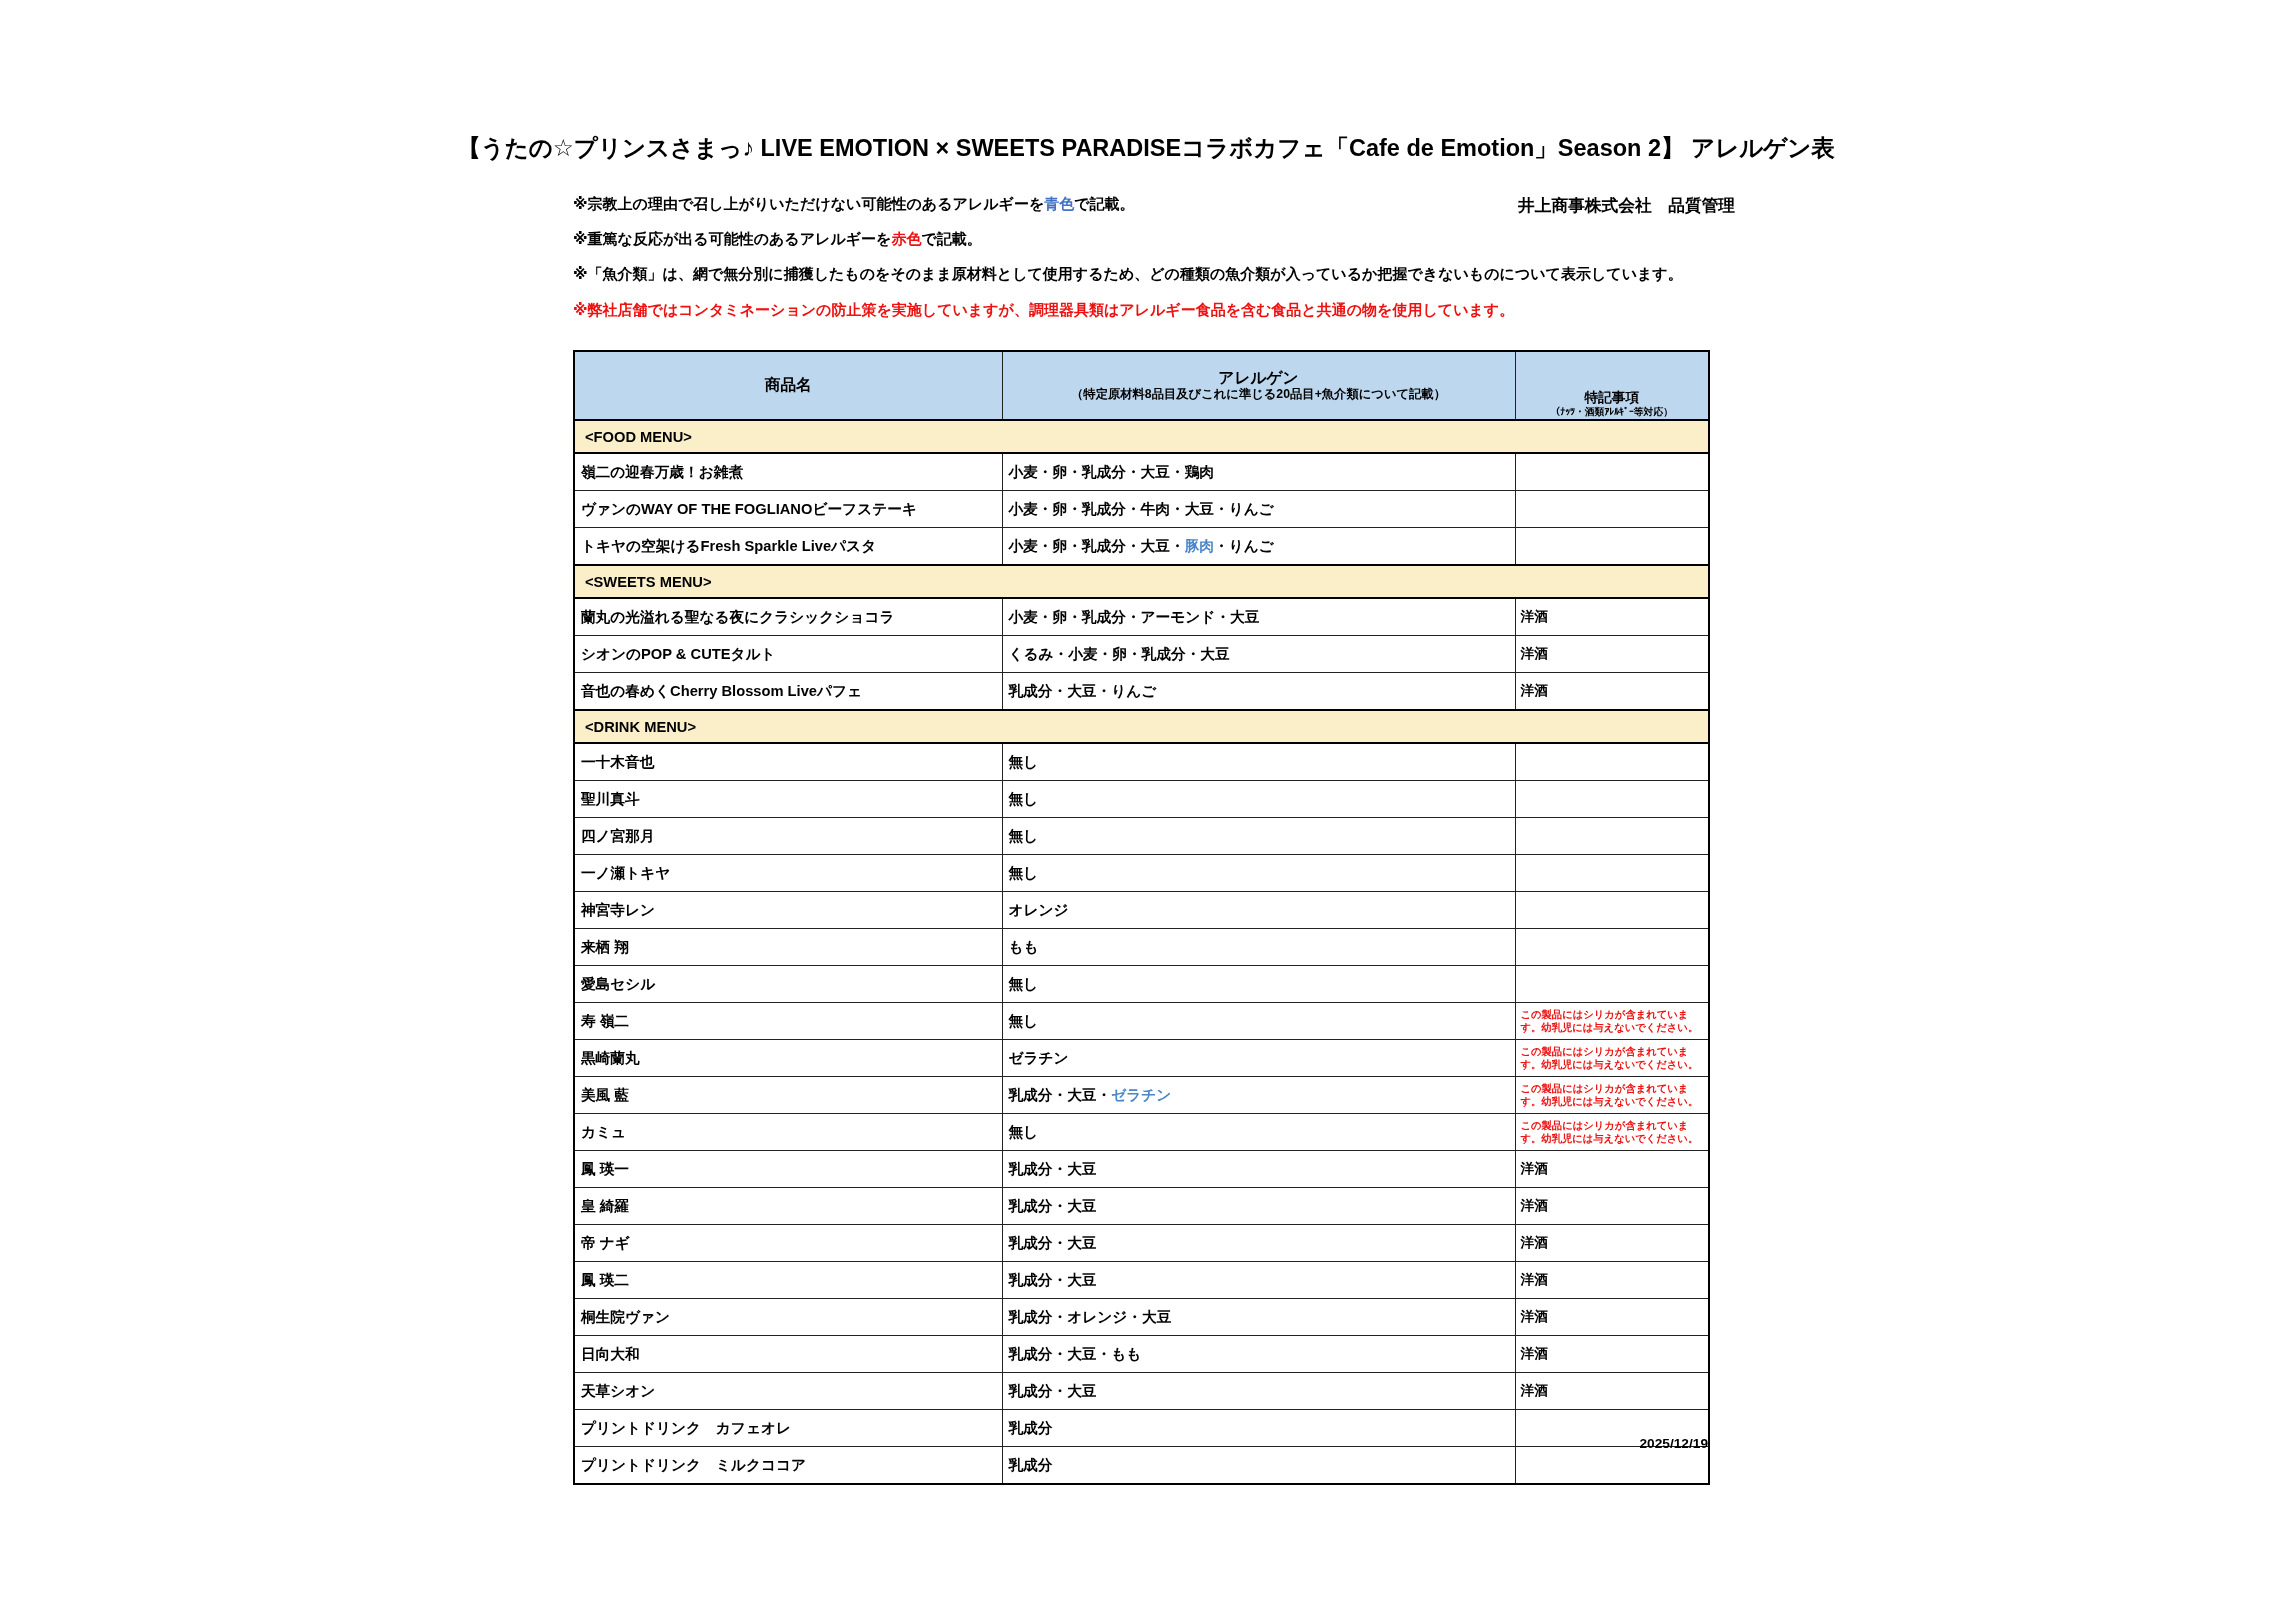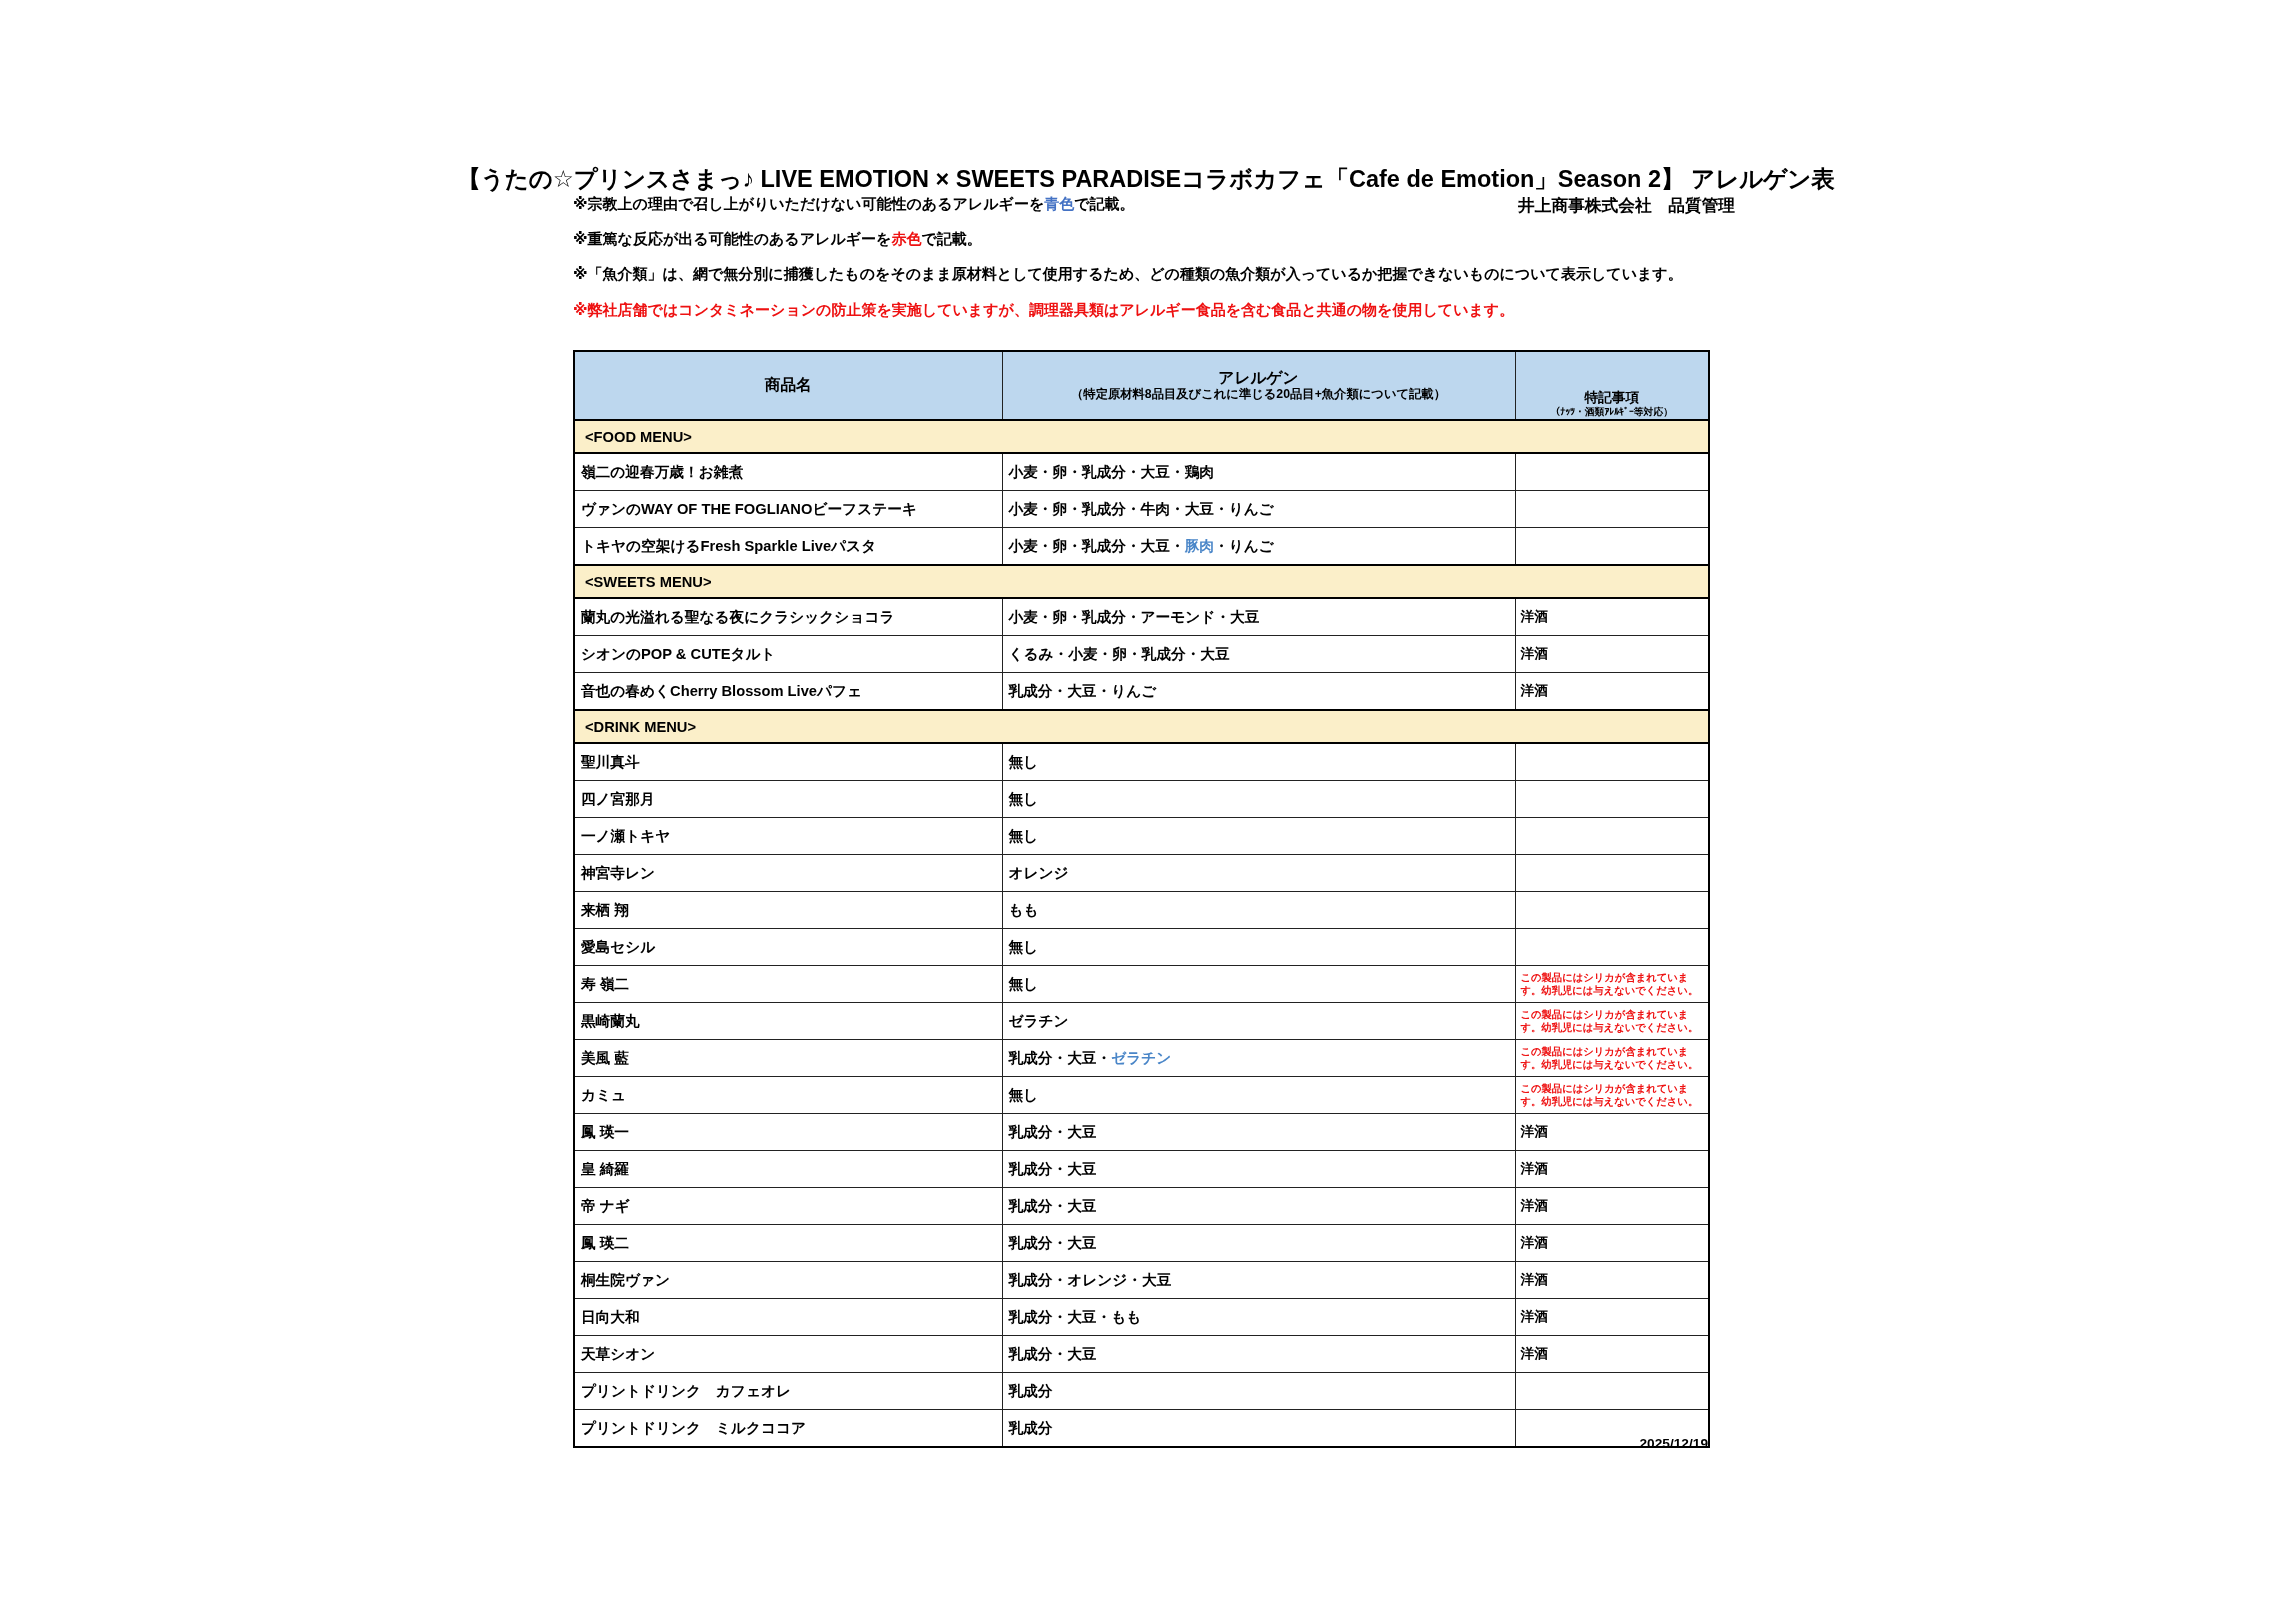--- a/index.html
+++ b/index.html
@@ -7,21 +7,21 @@
     position:relative;
     width:2292px;
     height:1621px;
     background:#ffffff;
     font-family:"Liberation Sans","DejaVu Sans",sans-serif;
     font-weight:bold;
     color:#000;
   }
   .title{
     position:absolute;
-    top:163px;
+    top:132px;
     left:0;
     width:2292px;
     text-align:center;
     font-size:23.5px;
     white-space:nowrap;
   }
   .company{
     position:absolute;
     top:194px;
     left:1343px;
@@ -167,20 +167,25 @@
           </tr>
           <tr>
             <td class="cell">音也の春めくCherry Blossom Liveパフェ</td>
             <td class="cell"><span>乳成分・大豆・りんご</span></td>
             <td class="cell note-cell"><span>洋酒</span></td>
           </tr>
           <tr class="section-row">
             <td colspan="3">&lt;DRINK MENU&gt;</td>
           </tr>
           <tr>
+            <td class="cell">一十木音也</td>
+            <td class="cell"><span>無し</span></td>
+            <td class="cell note-cell"></td>
+          </tr>
+          <tr>
             <td class="cell">聖川真斗</td>
             <td class="cell"><span>無し</span></td>
             <td class="cell note-cell"></td>
           </tr>
           <tr>
             <td class="cell">四ノ宮那月</td>
             <td class="cell"><span>無し</span></td>
             <td class="cell note-cell"></td>
           </tr>
           <tr>

